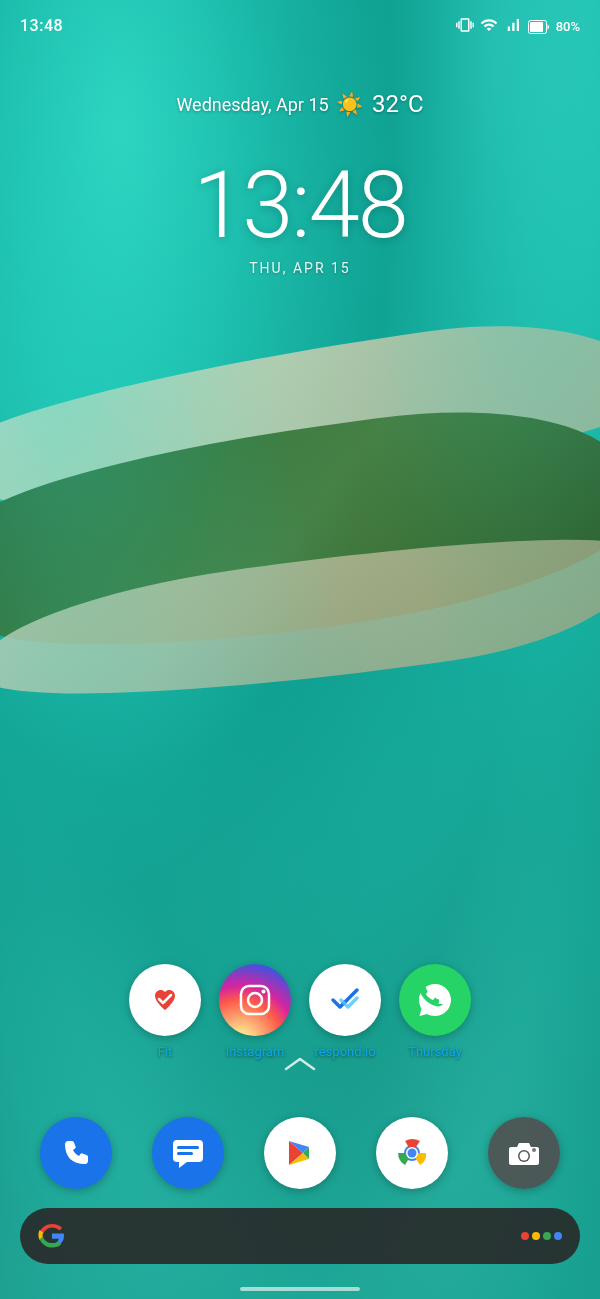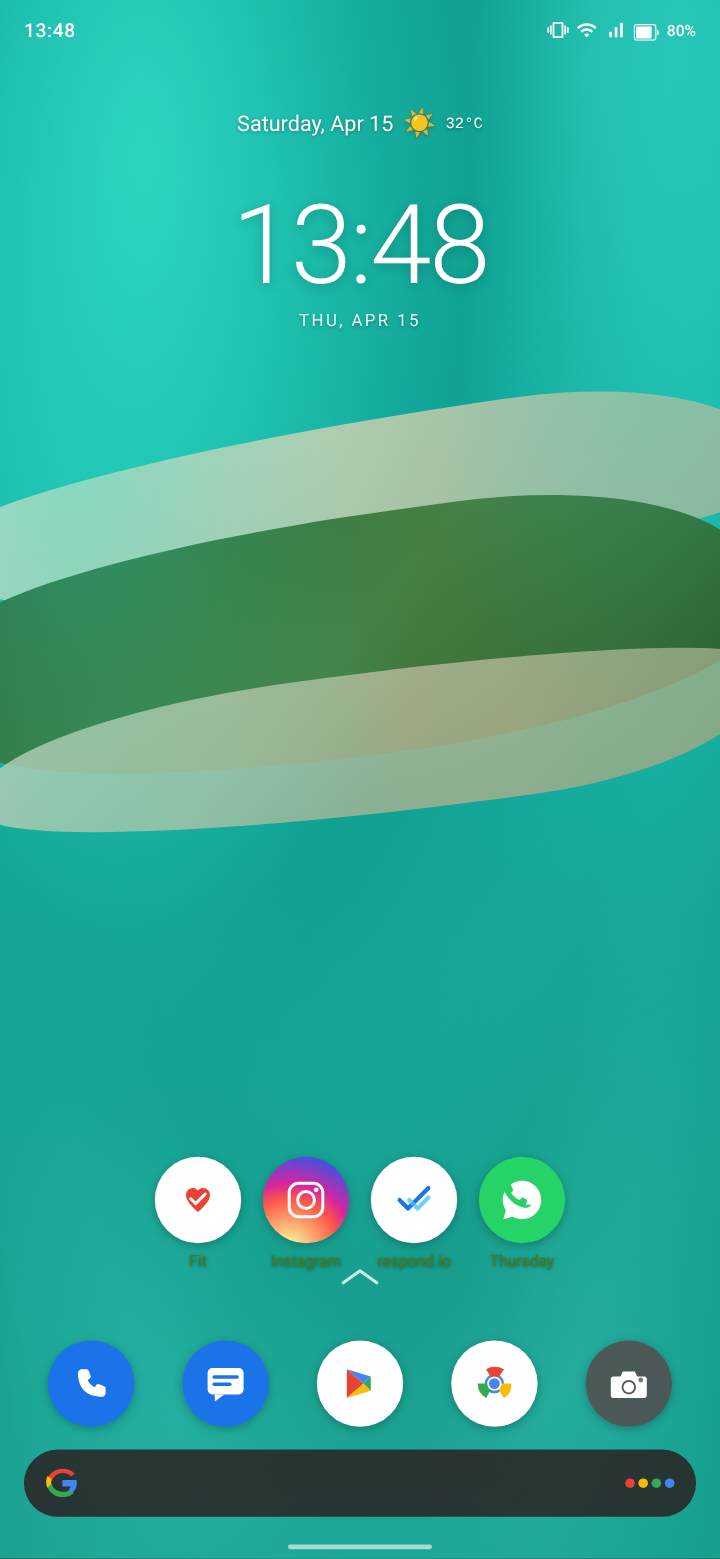--- a/index.html
+++ b/index.html
@@ -125,23 +125,22 @@
       text-shadow: 0 1px 3px rgba(0,0,0,0.3);
       display: flex;
       align-items: center;
       justify-content: center;
       gap: 8px;
     }
     .weather-icon {
       font-size: 22px;
     }
     .weather-temp {
-      font-size: 13px;
+      font-size: 24px;
       font-weight: 400;
-      font-family: Liberation Mono, monospace;
     }
 
     
     .clock-widget {
       position: absolute;
       top: 160px;
       left: 0;
       right: 0;
       text-align: center;
       z-index: 10;
@@ -188,21 +187,21 @@
       width: 72px;
       height: 72px;
       border-radius: 50%;
       display: flex;
       align-items: center;
       justify-content: center;
       box-shadow: 0 2px 8px rgba(0,0,0,0.25);
     }
 
     .app-label {
-      color: #4d7c0f;
+      color: #0ea5e9;
       font-size: 13px;
       font-weight: 400;
       text-shadow: 0 1px 3px rgba(0,0,0,0.5);
       text-align: center;
     }
 
     
     .swipe-indicator {
       position: absolute;
       bottom: 220px;
@@ -320,21 +319,21 @@
         <rect x="2" y="2" width="13" height="10" rx="1" fill="white"></rect>
         <path d="M19.5 4.5v5c1.1-.5 1.5-1.3 1.5-2.5s-.4-2-1.5-2.5z" fill="white"></path>
       </svg>
     </div>
     <span style="color:white;font-size:13px;font-weight:500;">80%</span>
   </div>
 </div>
 
 <div class="weather-widget">
   <div class="weather-date">
-    <span>Saturday, Apr 15</span>
+    <span>Wednesday, Apr 15</span>
     <span class="weather-icon">☀️</span>
     <span class="weather-temp">32°C</span>
   </div>
 </div>
 
 <div class="clock-widget">
   <div class="clock-time">13:48</div>
   <div class="clock-date">THU, APR 15</div>
 </div>
 

